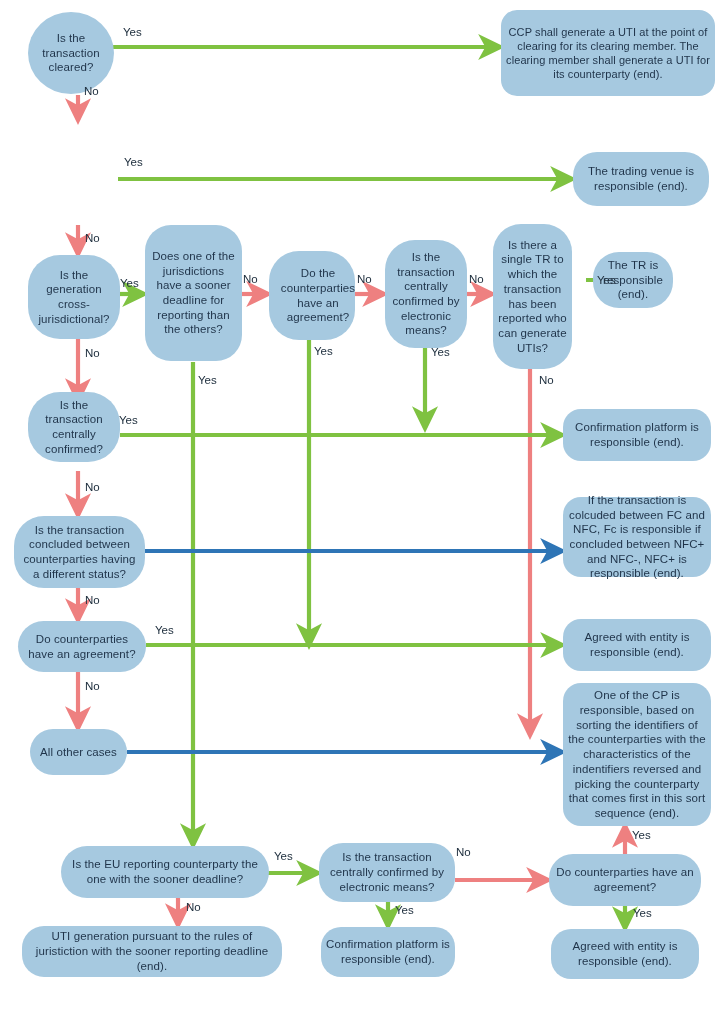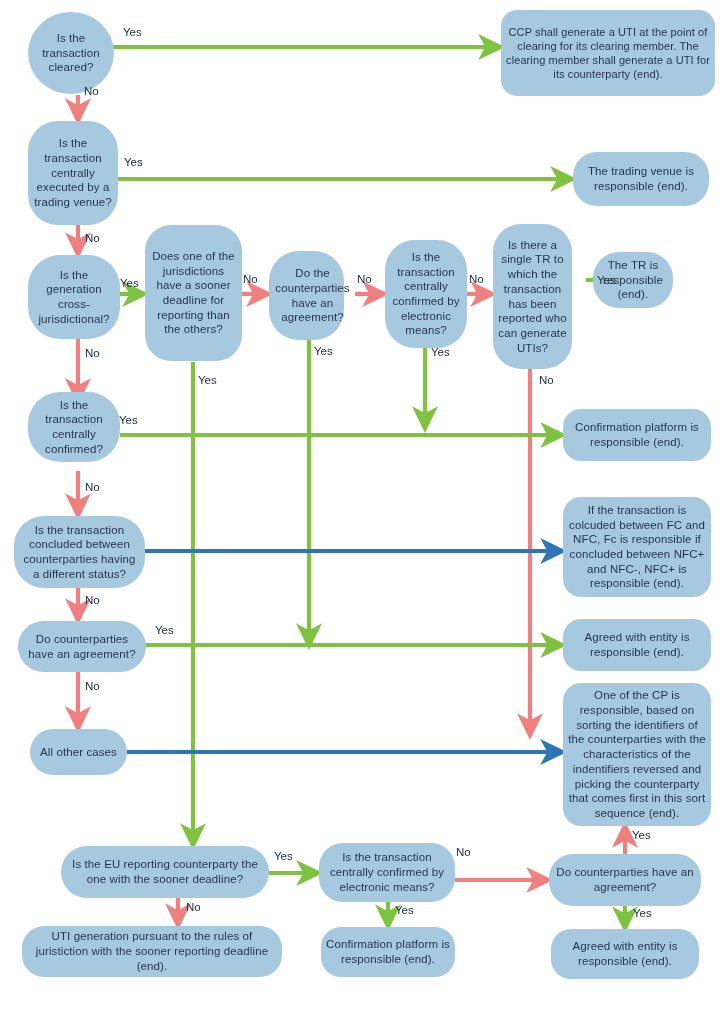--- a/index.html
+++ b/index.html
@@ -89,37 +89,34 @@
   </svg>
 
   <div class="node" style="left:28px;top:12px;width:86px;height:82px;border-radius:43px/41px;font-size:11.5px;justify-content:flex-end;">
     <span>Is the transaction cleared?</span>
     </div>
 
   <div class="node" style="left:501px;top:10px;width:214px;height:86px;border-radius:16px;font-size:11px;">
     <span>CCP shall generate a UTI at the point of clearing for its clearing member. The clearing member shall generate a UTI for its counterparty (end).</span>
     </div>
 
-  <div class="node" style="left:28px;top:121px;width:90px;height:104px;border-radius:30px;font-size:11.5px;">
-    <span>Is the transaction centrally executed by a trading venue?</span>
-    </div>
 
   <div class="node" style="left:573px;top:152px;width:136px;height:54px;border-radius:24px;font-size:11.5px;">
     <span>The trading venue is responsible (end).</span>
     </div>
 
   <div class="node" style="left:28px;top:255px;width:92px;height:84px;border-radius:32px;font-size:11.5px;">
     <span>Is the generation cross-jurisdictional?</span>
     </div>
 
   <div class="node" style="left:145px;top:225px;width:97px;height:136px;border-radius:26px;font-size:11.5px;">
     <span>Does one of the jurisdictions have a sooner deadline for reporting than the others?</span>
     </div>
 
-  <div class="node" style="left:269px;top:251px;width:75px;height:89px;border-radius:30px;font-size:11.5px;padding-left:12px;">
+  <div class="node" style="left:269px;top:251px;width:86px;height:89px;border-radius:30px;font-size:11.5px;padding-left:12px;">
     <span>Do the counterparties have an agreement?</span>
     </div>
 
   <div class="node" style="left:385px;top:240px;width:82px;height:108px;border-radius:30px;font-size:11.5px;">
     <span>Is the transaction centrally confirmed by electronic means?</span>
     </div>
 
   <div class="node" style="left:493px;top:224px;width:79px;height:145px;border-radius:28px;font-size:11.5px;">
     <span>Is there a single TR to which the transaction has been reported who can generate UTIs?</span>
     </div>
@@ -133,21 +130,21 @@
     </div>
 
   <div class="node" style="left:563px;top:409px;width:148px;height:52px;border-radius:18px;font-size:11.5px;">
     <span>Confirmation platform is responsible (end).</span>
     </div>
 
   <div class="node" style="left:14px;top:516px;width:131px;height:72px;border-radius:30px;font-size:11.5px;">
     <span>Is the transaction concluded between counterparties having a different status?</span>
     </div>
 
-  <div class="node" style="left:563px;top:497px;width:148px;height:100px;border-radius:18px;font-size:11.5px;">
+  <div class="node" style="left:563px;top:497px;width:148px;height:80px;border-radius:18px;font-size:11.5px;">
     <span>If the transaction is colcuded between FC and NFC, Fc is responsible if concluded between NFC+ and NFC-, NFC+ is responsible (end).</span>
     </div>
 
   <div class="node" style="left:18px;top:621px;width:128px;height:51px;border-radius:26px;font-size:11.5px;">
     <span>Do counterparties have an agreement?</span>
     </div>
 
   <div class="node" style="left:563px;top:619px;width:148px;height:52px;border-radius:18px;font-size:11.5px;">
     <span>Agreed with entity is responsible (end).</span>
     </div>

